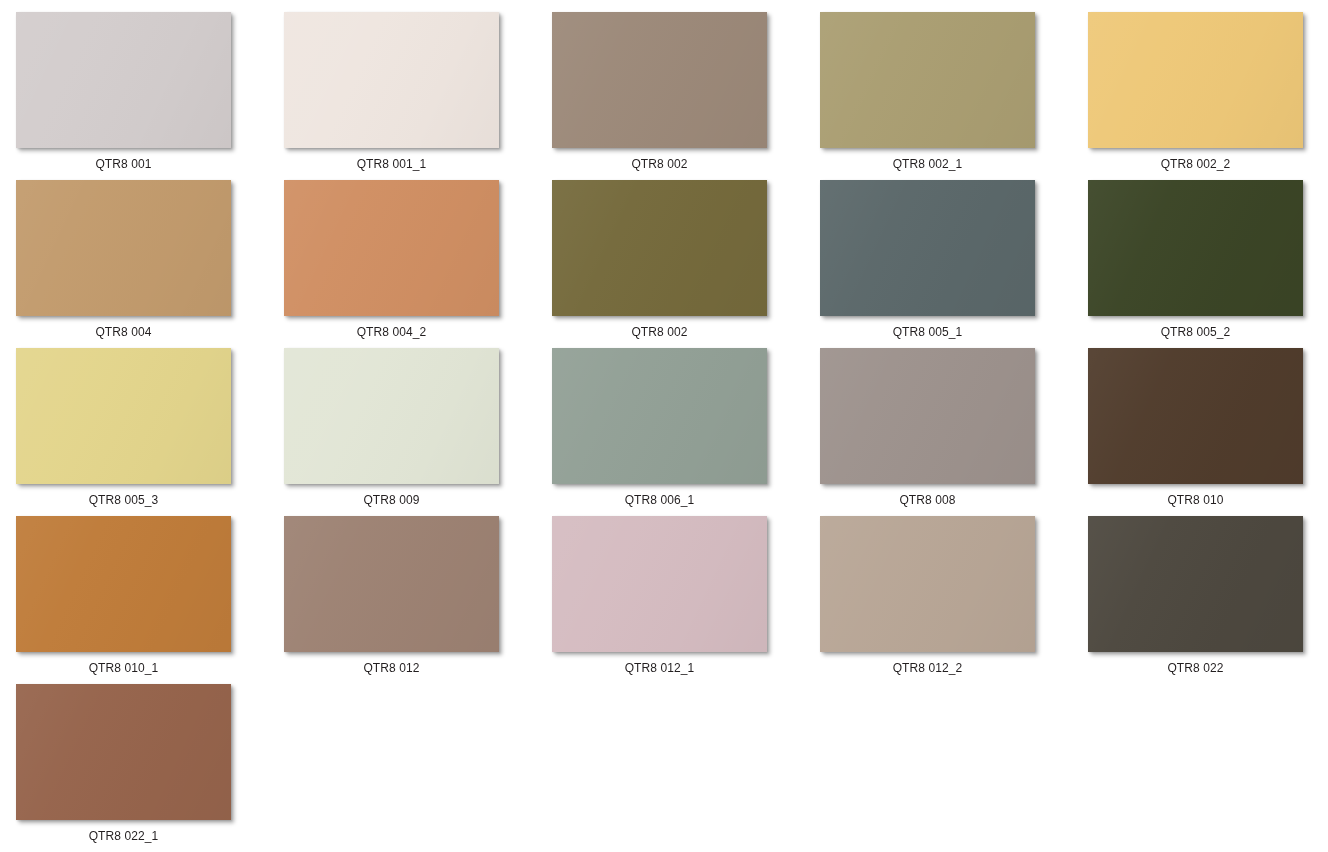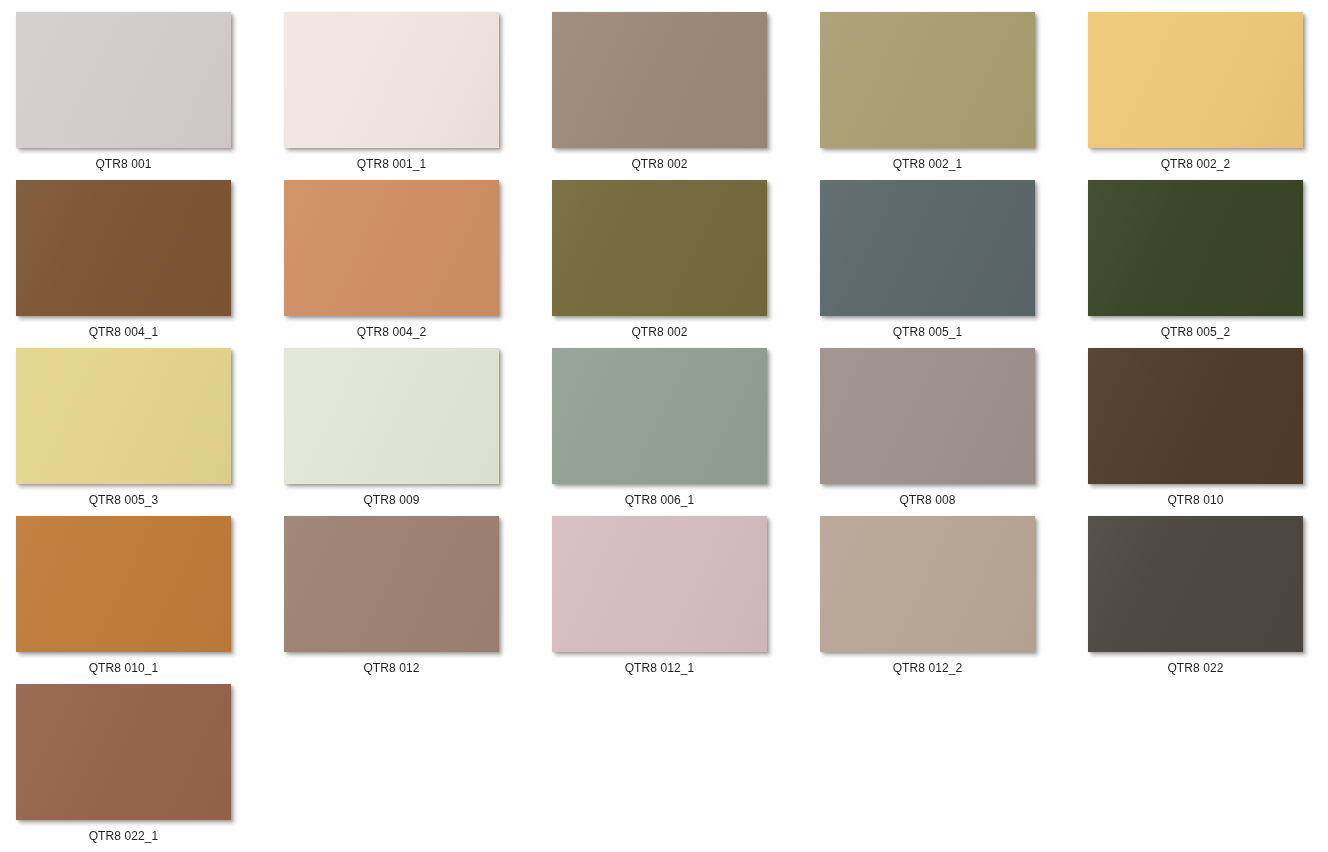--- a/index.html
+++ b/index.html
@@ -88,22 +88,22 @@
     </div>
     <div class="swatch-cell">
       <div class="swatch-chip" style="background-color: rgb(170, 158, 114);"></div>
       <div class="swatch-label">QTR8 002_1</div>
     </div>
     <div class="swatch-cell">
       <div class="swatch-chip" style="background-color: rgb(238, 200, 120);"></div>
       <div class="swatch-label">QTR8 002_2</div>
     </div>
     <div class="swatch-cell">
-      <div class="swatch-chip" style="background-color: rgb(125, 86, 52);"></div>
-      <div class="swatch-label">QTR8 004_1</div>
+      <div class="swatch-chip" style="background-color: rgb(194, 155, 109);"></div>
+      <div class="swatch-label">QTR8 004</div>
     </div>
     <div class="swatch-cell">
       <div class="swatch-chip" style="background-color: rgb(208, 143, 99);"></div>
       <div class="swatch-label">QTR8 004_2</div>
     </div>
     <div class="swatch-cell">
       <div class="swatch-chip" style="background-color: rgb(117, 106, 60);"></div>
       <div class="swatch-label">QTR8 002</div>
     </div>
     <div class="swatch-cell">

